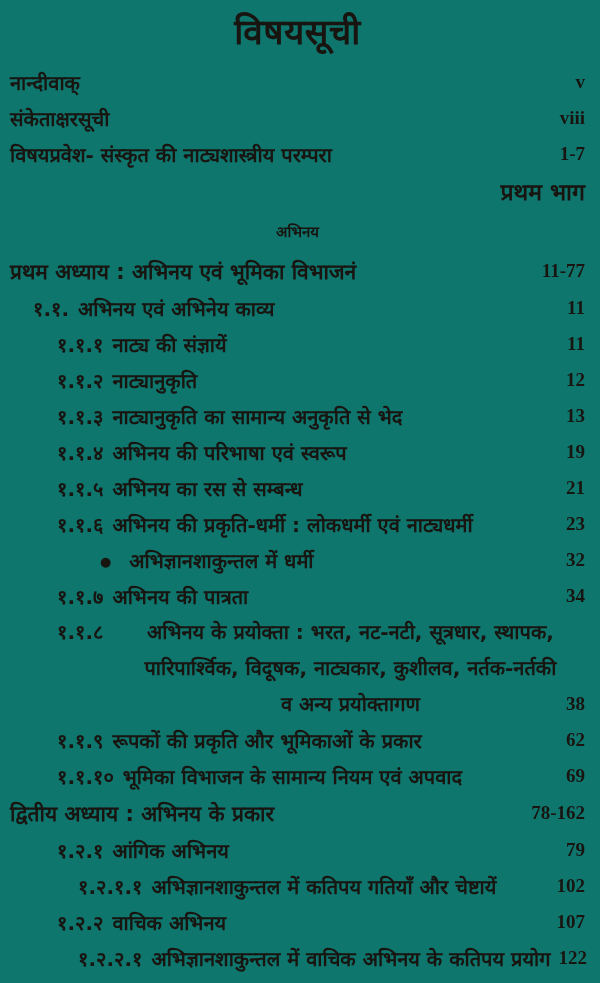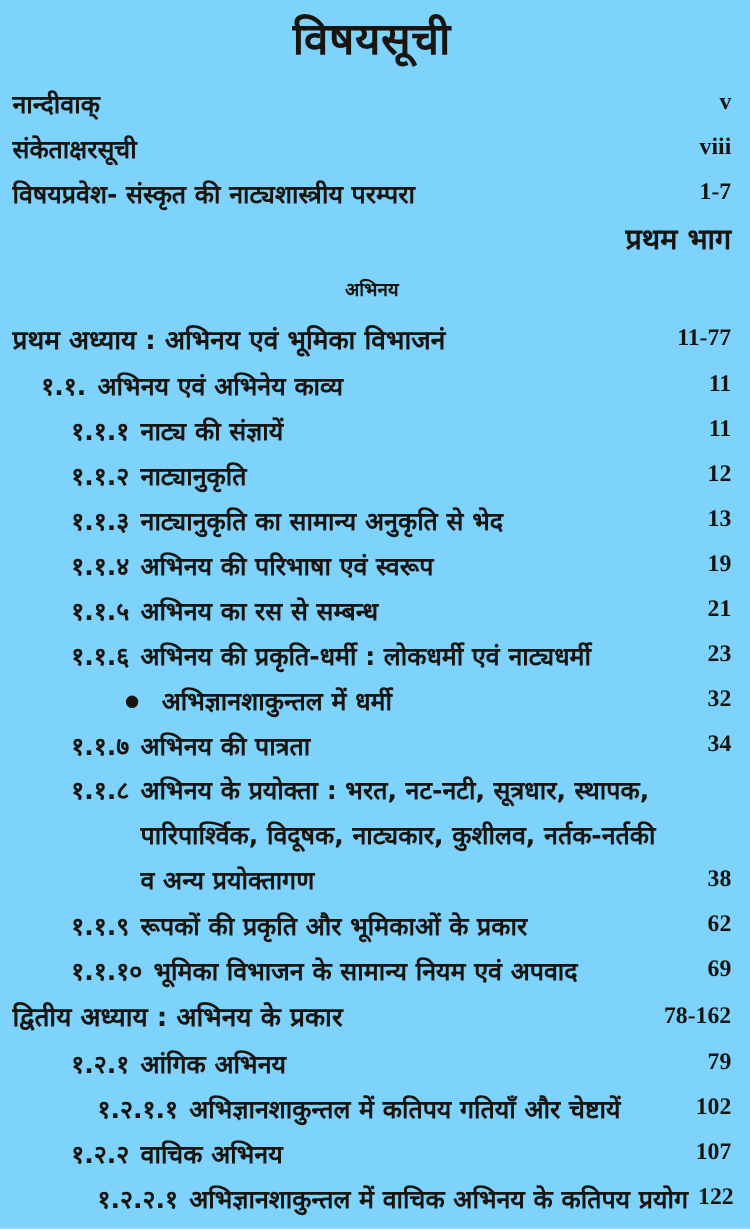--- a/index.html
+++ b/index.html
@@ -1,18 +1,18 @@
 <!DOCTYPE html>
 <html><head>
 <meta charset="utf-8">
 <style>
   html,body{margin:0;padding:0;background:#e8e8e8;}
   .page{
     width:600px;height:983px;box-sizing:border-box;
-    background:#7dd3fc;color:#181410;
+    background:#0f766e;color:#181410;
     font-family:"DejaVu Sans",sans-serif;
     padding:8px 15px 0 10px;position:relative;overflow:hidden;
   }
   .title{
     text-align:center;font-size:35px;font-weight:bold;
     height:48px;line-height:48px;margin-bottom:8px;letter-spacing:0.5px;
   }
   .row{
     display:flex;justify-content:space-between;align-items:center;
     height:36px;font-size:20px;font-weight:bold;
@@ -35,24 +35,24 @@
   }
   .part-sub{
     text-align:center;font-weight:bold;font-size:15px;
     height:40px;line-height:40px;
   }
   .ch-head{
     font-weight:bold;font-size:21px;height:38px;gap:11px;
   }
   .ch-head .pg{font-size:19px;}
   .multi{height:108px;align-items:flex-start;}
-  .multi .left{align-items:flex-start;}
+  .multi .left{align-items:flex-start;text-align:center;}
   .multi .num{line-height:36px;}
   .lines{display:flex;flex-direction:column;white-space:normal;}
-  .line{height:36px;line-height:36px;white-space:nowrap;}
+  .line{height:36px;line-height:36px;white-space:nowrap;margin-left:32px;}
   .multi .pg{align-self:flex-end;height:36px;line-height:36px;}
 </style>
 </head>
 <body>
 
 <div class="page">
 
   <div class="title">विषयसूची</div>
 
   <div class="row l0">

